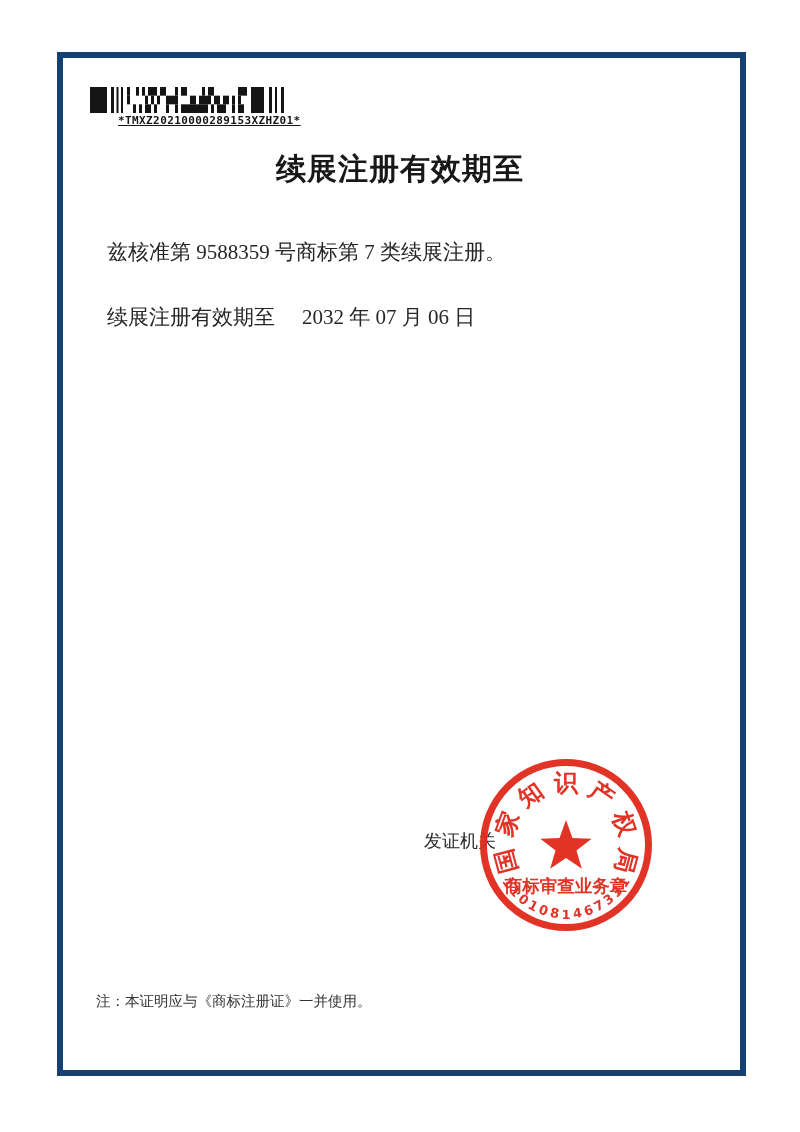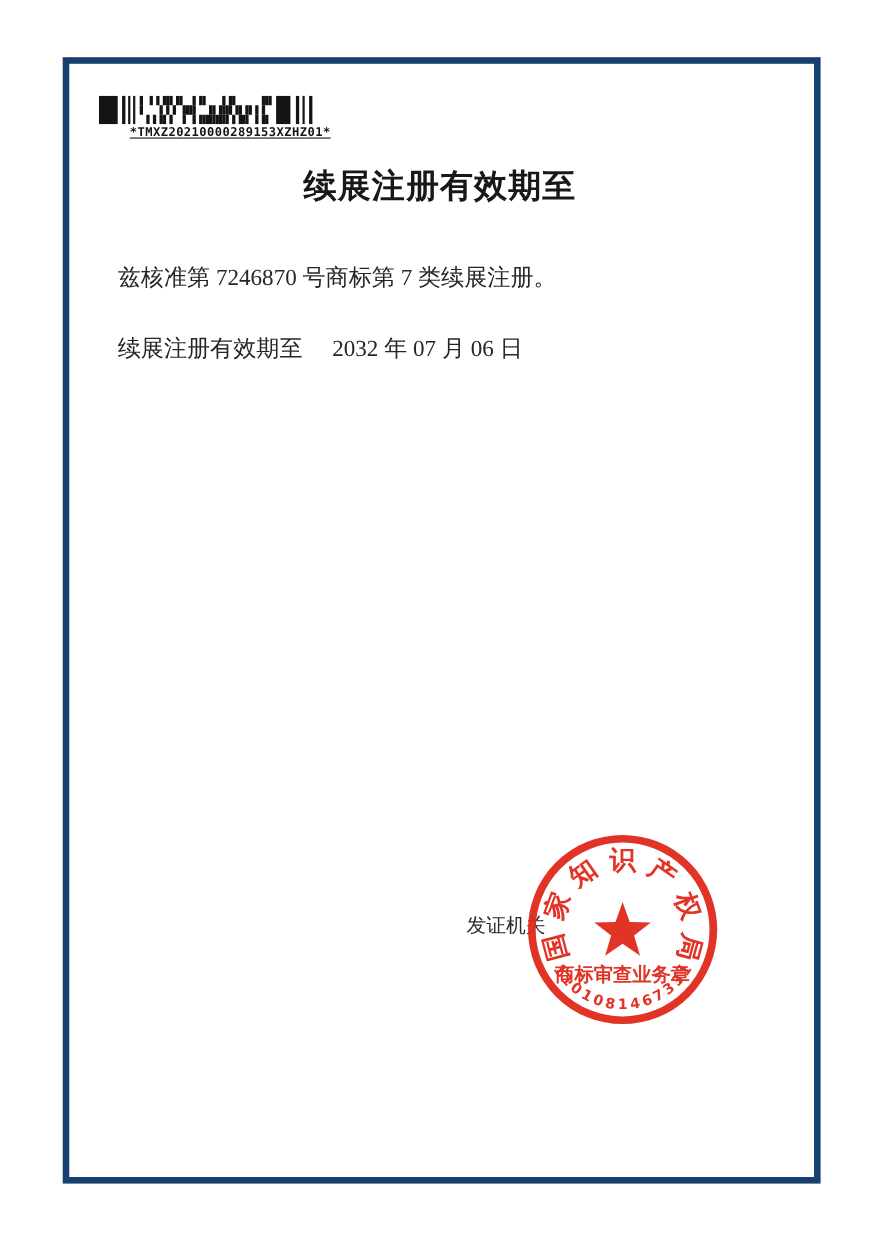--- a/index.html
+++ b/index.html
@@ -126,21 +126,21 @@
       <rect x="133" y="17.333333333333332" width="3" height="8.666666666666666" fill="#141414"></rect>
       <rect x="142" y="17.333333333333332" width="3" height="8.666666666666666" fill="#141414"></rect>
       <rect x="148" y="17.333333333333332" width="3" height="8.666666666666666" fill="#141414"></rect>
       <rect x="151" y="17.333333333333332" width="3" height="8.666666666666666" fill="#141414"></rect>
     </svg>
 
   <div class="barcode-text">*TMXZ20210000289153XZHZ01*</div>
 
   <div class="cert-title">续展注册有效期至</div>
 
-  <div class="approval-line">兹核准第 7246870 号商标第 7 类续展注册。</div>
+  <div class="approval-line">兹核准第 9588359 号商标第 7 类续展注册。</div>
 
   <div class="validity-line">
     <span class="label">续展注册有效期至</span><span class="date">2032 年 07 月 06 日</span>
   </div>
 
   <div class="issuer-label">发证机关</div>
 
   <svg class="seal-svg" width="184" height="184" viewBox="-92 -92 184 184" id="seal-svg">
       <circle cx="0" cy="0" r="82.5" fill="none" stroke="#e02a1c" stroke-width="7"></circle>
       <text x="0" y="0" fill="#e02a1c" font-size="24" font-weight="bold" text-anchor="middle" dominant-baseline="central" font-family="&quot;Liberation Serif&quot;,&quot;DejaVu Serif&quot;,serif" transform="translate(-59.9 16.0) rotate(-105.0)">国</text>
@@ -160,14 +160,15 @@
       <text x="0" y="0" fill="#e02a1c" font-size="13" font-weight="bold" text-anchor="middle" dominant-baseline="central" font-family="&quot;DejaVu Sans&quot;,&quot;Liberation Sans&quot;,sans-serif" transform="translate(-11.4 68.1) rotate(9.5)">8</text>
       <text x="0" y="0" fill="#e02a1c" font-size="13" font-weight="bold" text-anchor="middle" dominant-baseline="central" font-family="&quot;DejaVu Sans&quot;,&quot;Liberation Sans&quot;,sans-serif" transform="translate(-0.0 69.0) rotate(0.0)">1</text>
       <text x="0" y="0" fill="#e02a1c" font-size="13" font-weight="bold" text-anchor="middle" dominant-baseline="central" font-family="&quot;DejaVu Sans&quot;,&quot;Liberation Sans&quot;,sans-serif" transform="translate(11.4 68.1) rotate(-9.5)">4</text>
       <text x="0" y="0" fill="#e02a1c" font-size="13" font-weight="bold" text-anchor="middle" dominant-baseline="central" font-family="&quot;DejaVu Sans&quot;,&quot;Liberation Sans&quot;,sans-serif" transform="translate(22.5 65.2) rotate(-19.0)">6</text>
       <text x="0" y="0" fill="#e02a1c" font-size="13" font-weight="bold" text-anchor="middle" dominant-baseline="central" font-family="&quot;DejaVu Sans&quot;,&quot;Liberation Sans&quot;,sans-serif" transform="translate(32.9 60.6) rotate(-28.5)">7</text>
       <text x="0" y="0" fill="#e02a1c" font-size="13" font-weight="bold" text-anchor="middle" dominant-baseline="central" font-family="&quot;DejaVu Sans&quot;,&quot;Liberation Sans&quot;,sans-serif" transform="translate(42.5 54.4) rotate(-38.0)">3</text>
       <text x="0" y="0" fill="#e02a1c" font-size="13" font-weight="bold" text-anchor="middle" dominant-baseline="central" font-family="&quot;DejaVu Sans&quot;,&quot;Liberation Sans&quot;,sans-serif" transform="translate(50.9 46.6) rotate(-47.5)">3</text>
       <text x="0" y="0" fill="#e02a1c" font-size="13" font-weight="bold" text-anchor="middle" dominant-baseline="central" font-family="&quot;DejaVu Sans&quot;,&quot;Liberation Sans&quot;,sans-serif" transform="translate(57.9 37.6) rotate(-57.0)">1</text>
     </svg>
 
+  <div class="footer-note">注：本证明应与《商标注册证》一并使用。</div>
 
 </div>
 
 </body></html>

